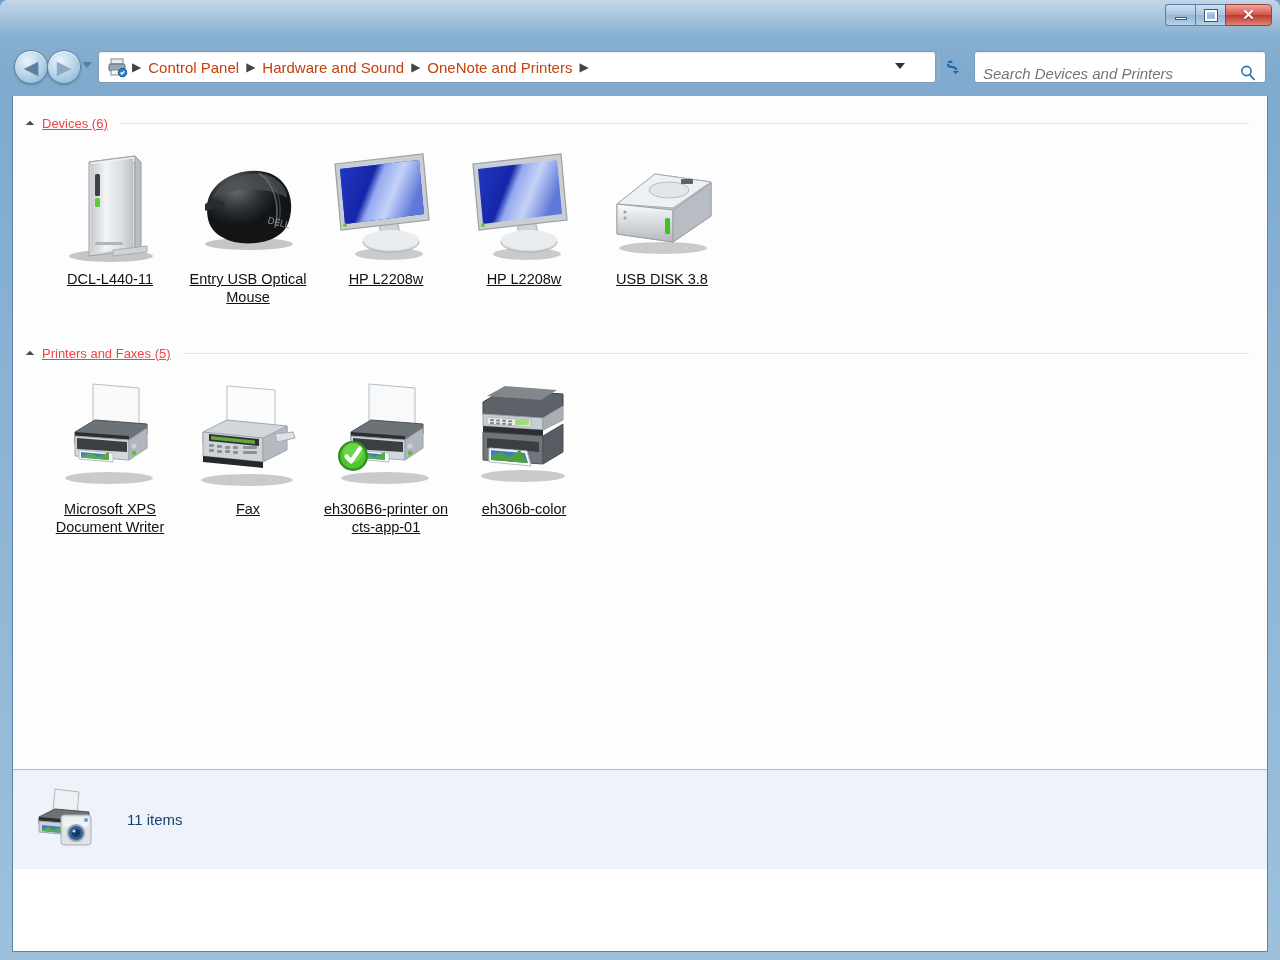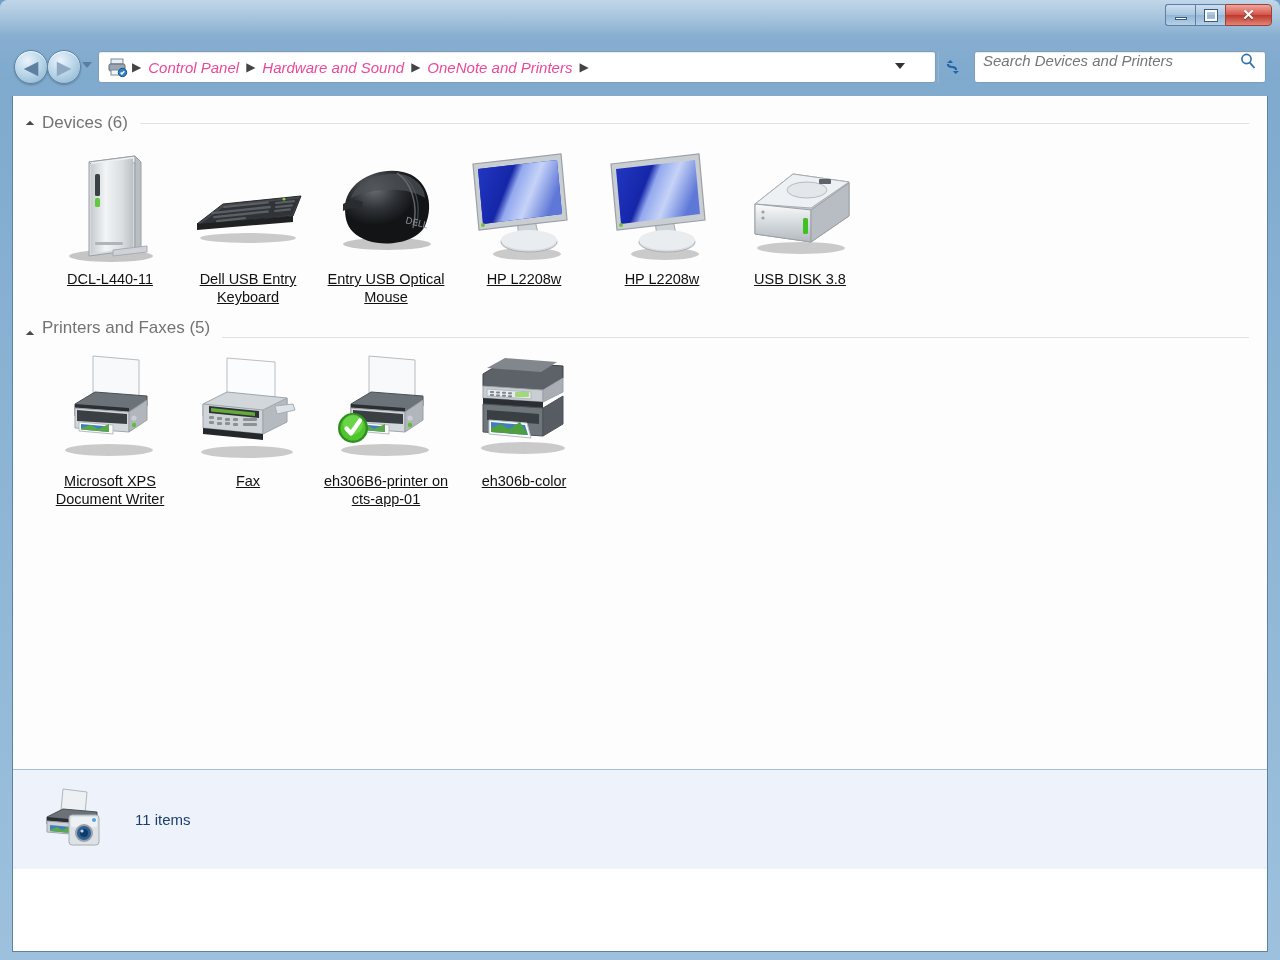--- a/index.html
+++ b/index.html
@@ -66,41 +66,40 @@
     border-top:6px solid #5d7d9c;
   }
   #addressbar {
     position:absolute; left:98px; top:5px; width:838px; height:32px;
     background:#fff; border:1px solid #7f9db9; border-radius:3px;
     display:flex; align-items:center; padding:0 4px;
     box-shadow: inset 0 1px 1px rgba(0,0,0,.08);
   }
   #addr-icon { width:22px; height:22px; position:relative; flex:0 0 22px; margin:0 2px 0 3px; }
   .crumb {
-    font-size:15px; color:#ec4899; padding:2px 5px; white-space:nowrap;
+    font-size:15px; color:#c2410c; padding:2px 5px; white-space:nowrap;
     font-family:"Liberation Sans",sans-serif;
-    font-style:italic;
   }
   .crumb-sep {
     font-size:12px; color:#444; padding:0 2px;
   }
   #addr-dropdown {
     position:absolute; right:30px; top:11px; width:0;height:0;
     border-left:5px solid transparent;border-right:5px solid transparent;
     border-top:6px solid #333;
   }
   #refresh-btn {
     position:absolute; left:938px; top:5px; width:28px; height:32px;
     display:flex; align-items:center; justify-content:center;
     border-left:1px solid #9ab4cc; background:transparent;
   }
   #searchbox {
     position:absolute; left:974px; top:5px; width:292px; height:32px;
     background:#fff; border:1px solid #7f9db9; border-radius:3px;
-    display:flex; align-items:flex-start; padding:0 8px;
+    display:flex; align-items:flex-end; padding:0 8px;
     box-shadow: inset 0 1px 1px rgba(0,0,0,.08);
   }
   #search-input {
     flex:1; border:none; outline:none; font-size:15px; font-style:italic;
     color:#8c8c8c; font-family:"Liberation Sans",sans-serif; background:transparent;
   }
 
   
   #client {
     position:absolute; left:12px; top:96px; width:1256px; height:856px;
@@ -147,38 +146,39 @@
     padding: 14px 0 0 0;
   }
   .group-head { display:flex; align-items:center; padding:0 18px 0 14px; height:26px; }
   .grp-tri {
     width:0;height:0;
     border-top:6px solid #4a4a4a; border-left:6px solid transparent;
     margin-right:9px; margin-top:3px;
     transform: rotate(-45deg);
   }
   .grp-label {
-    font-size:17px; color:#737373; white-space:nowrap;
+    font-size:13px; color:#ef4444; white-space:nowrap;
     font-family:"Liberation Sans",sans-serif;
+    text-decoration:underline;
   }
   .grp-rule { flex:1; height:1px; background:#e2e2e2; margin-left:12px; }
 
   .tiles { display:flex; padding:10px 0 0 28px; }
   .tile { width:138px; display:flex; flex-direction:column; align-items:center; cursor:default; }
   .tile-icon { height:118px; width:118px; position:relative; display:flex; align-items:flex-end; justify-content:center; }
   .tile-label {
     margin-top:6px; font-size:14.5px; color:#111; text-align:center; line-height:1.25;
     font-family:"Liberation Sans",sans-serif; max-width:132px;text-decoration:underline;
   }
 
   
   #statusbar {
     position:absolute; left:0; bottom:0; width:100%; height:100px;
     background:#eef2fa; border-top:1px solid #a7bedb;
-    display:flex; align-items:center; padding-left:28px; gap:22px;
+    display:flex; align-items:center; padding-left:20px; gap:22px;
   }
   #status-icon { width:72px; height:66px; position:relative; }
   #status-text { font-size:15px; color:#1b3f6e; font-family:"Liberation Sans",sans-serif; }
 </style>
 </head>
 <body>
 
 <div id="window">
   <div id="frame-glass"></div>
 
@@ -271,41 +271,20 @@
               <path d="M40 18 L82 12.6 L82 102 L40 107.6 Z" fill="url(#twr)"></path>
               <rect x="44" y="28" width="5" height="22" rx="1.5" fill="#3b4046"></rect>
               <rect x="44" y="52" width="5" height="9" rx="1.5" fill="#62c93c"></rect>
               <rect x="44" y="96" width="28" height="3" rx="1" fill="#b0b5ba"></rect>
               <path d="M62 104 L96 100 L96 106 L62 110 Z" fill="#cfd3d7" stroke="#a7adb3"></path>
             </svg>
           </div>
           <div class="tile-label">DCL-L440-11</div>
         </div>
 
-        <div class="tile">
-          <div class="tile-icon">
-            <svg width="118" height="118" viewBox="0 0 118 118">
-              <ellipse cx="59" cy="92" rx="48" ry="5" fill="rgba(0,0,0,.20)"></ellipse>
-              <path d="M8 78 L34 58 L112 50 L104 70 Z" fill="#45484c" stroke="#26282b"></path>
-              <path d="M10 79 L36 60 L110 52.5 L103 69 Z" fill="#303337"></path>
-              <path d="M8 78 L104 70 L104 76 L8 84 Z" fill="#1f2123"></path>
-              <g fill="#5b5f64">
-                <rect x="22" y="66" width="60" height="2.4" rx="1" transform="rotate(-6 22 66)"></rect>
-                <rect x="24" y="70" width="56" height="2.4" rx="1" transform="rotate(-6 24 70)"></rect>
-                <rect x="27" y="74" width="30" height="2.4" rx="1" transform="rotate(-6 27 74)"></rect>
-                <rect x="34" y="60" width="46" height="2.2" rx="1" transform="rotate(-6 34 60)"></rect>
-                <rect x="86" y="56" width="20" height="2.2" rx="1" transform="rotate(-6 86 56)"></rect>
-                <rect x="86" y="60" width="18" height="2.2" rx="1" transform="rotate(-6 86 60)"></rect>
-                <rect x="85" y="64" width="17" height="2.2" rx="1" transform="rotate(-6 85 64)"></rect>
-              </g>
-              <circle cx="95" cy="53" r="1.6" fill="#7fd34a"></circle>
-            </svg>
-          </div>
-          <div class="tile-label">Dell USB Entry Keyboard</div>
-        </div>
 
         <div class="tile">
           <div class="tile-icon">
             <svg width="118" height="118" viewBox="0 0 118 118">
               <ellipse cx="60" cy="98" rx="44" ry="6" fill="rgba(0,0,0,.22)"></ellipse>
               <radialGradient id="mg" cx="0.35" cy="0.25">
                 <stop offset="0" stop-color="#6a6e73"></stop>
                   <stop offset="0.55" stop-color="#303337"></stop>
                 <stop offset="1" stop-color="#121416"></stop>
               </radialGradient>
@@ -376,21 +355,21 @@
               <rect x="62" y="72" width="5" height="16" rx="1.5" fill="#3fc023"></rect>
               <circle cx="22" cy="66" r="1.6" fill="#9aa0a5"></circle>
               <circle cx="22" cy="72" r="1.6" fill="#9aa0a5"></circle>
             </svg>
           </div>
           <div class="tile-label">USB DISK 3.8</div>
         </div>
 
       </div>
 
-      <div class="group-head" style="margin-top:6px;align-items:flex-end;">
+      <div class="group-head" style="margin-top:34px;">
         <div class="grp-tri"></div>
         <div class="grp-label">Printers and Faxes (5)</div>
         <div class="grp-rule"></div>
       </div>
 
       <div class="tiles">
 
         <div class="tile">
           <div class="tile-icon">
             <svg width="118" height="118" viewBox="0 0 118 118">

